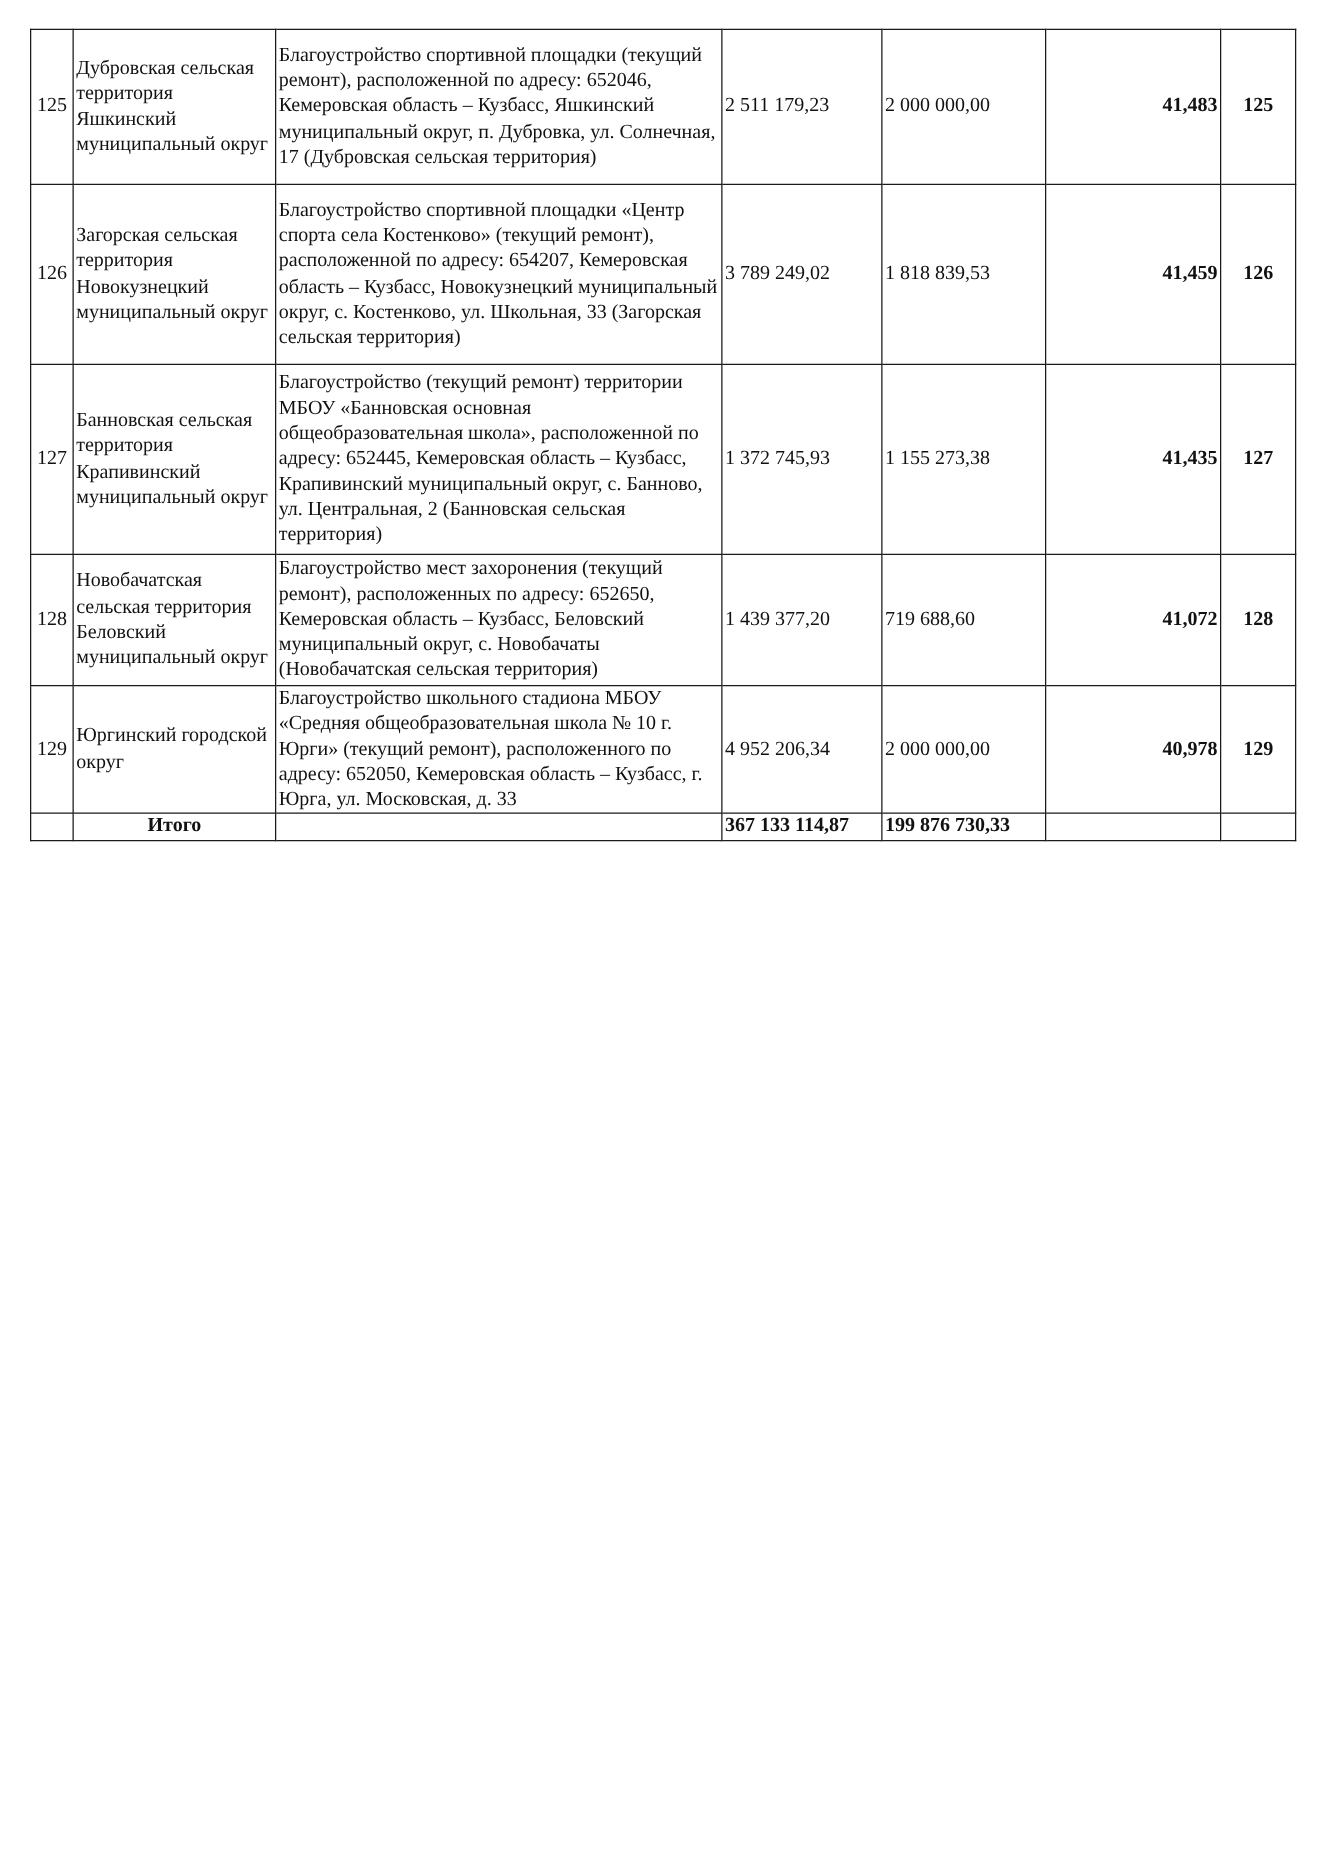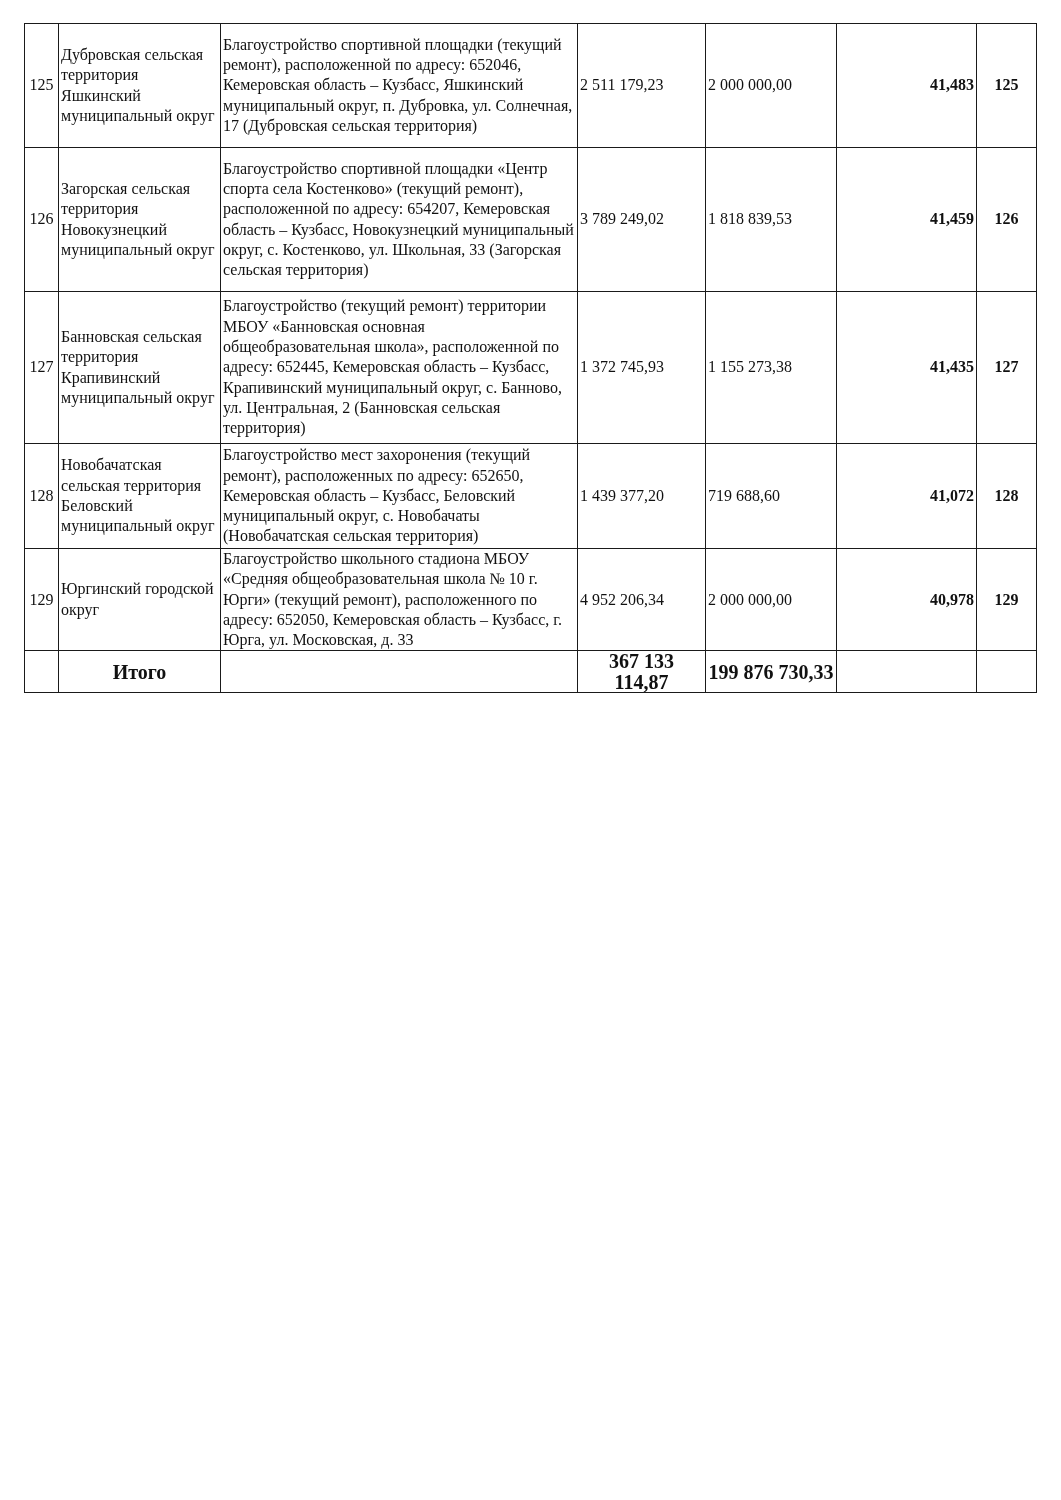--- a/index.html
+++ b/index.html
@@ -38,23 +38,23 @@
   td.c-desc     { text-align: left; padding-left: 3px; padding-right: 3px; margin-left: 12px; }
   td.c-amt      { text-align: left; }
   td.c-score    { text-align: right; font-weight: bold; font-size: 19px; }
   td.c-rank     { text-align: center; font-weight: bold; font-size: 19px; }
   tr.r-125 { height: 124px; }
   tr.r-126 { height: 144px; }
   tr.r-127 { height: 152px; }
   tr.r-128 { height: 105px; }
   tr.r-129 { height: 99px; }
   tr.r-total { height: 21px; }
-  tr.r-total td { font-weight: bold; font-size: 20px; }
+  tr.r-total td { font-weight: bold; font-size: 16px; }
   tr.r-total td.t-label { text-align: center; }
-  tr.r-total td.t-amt { text-align: center; }
+  tr.r-total td.t-amt { text-align: left; }
 </style>
 </head>
 <body>
 
 <div class="doc-table-wrap">
   <table class="doc-table">
     <colgroup>
       <col style="width:34px">
       <col style="width:162px">
       <col style="width:357px">

